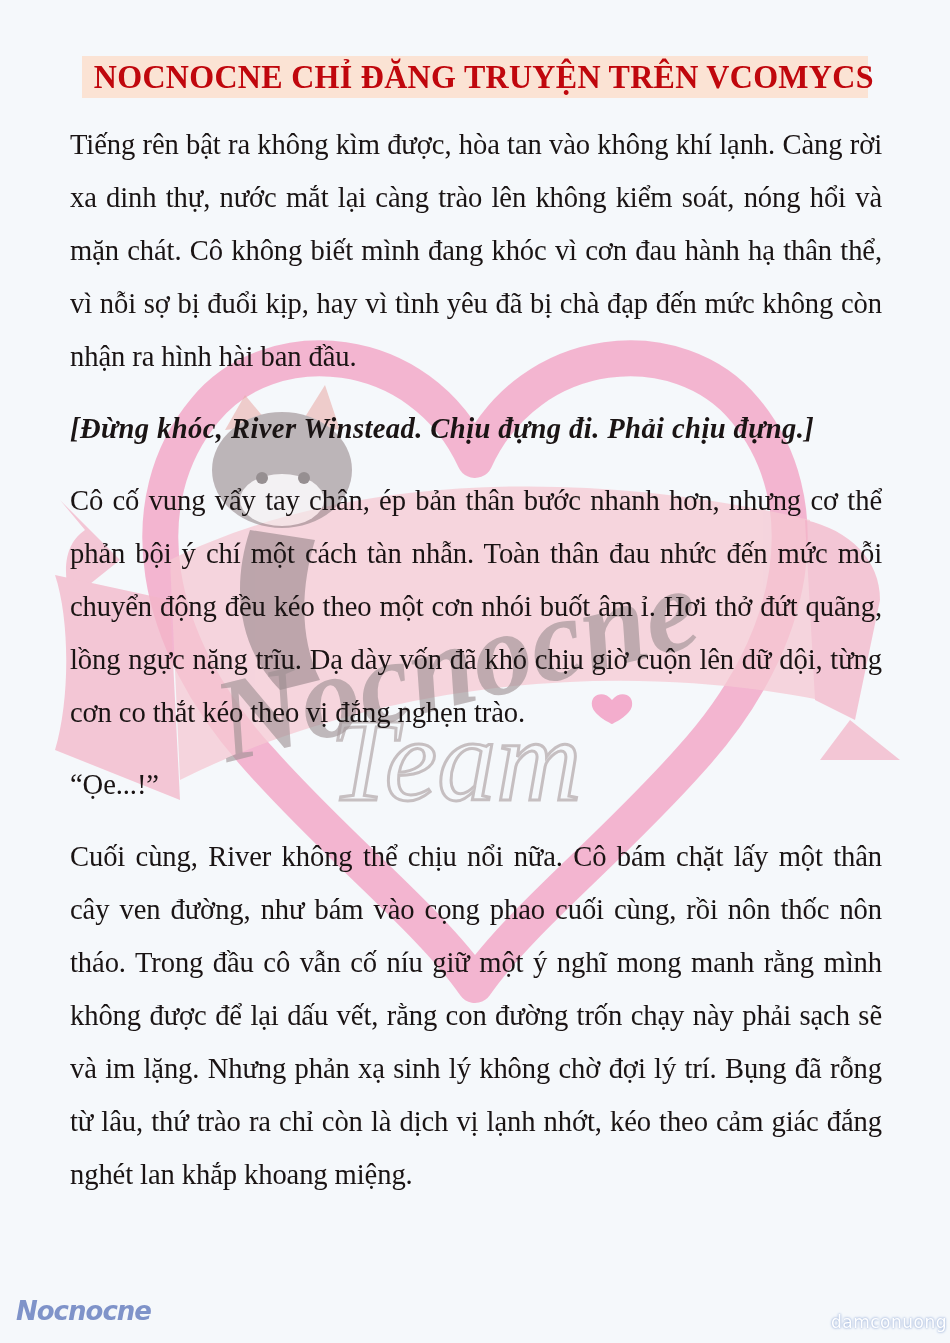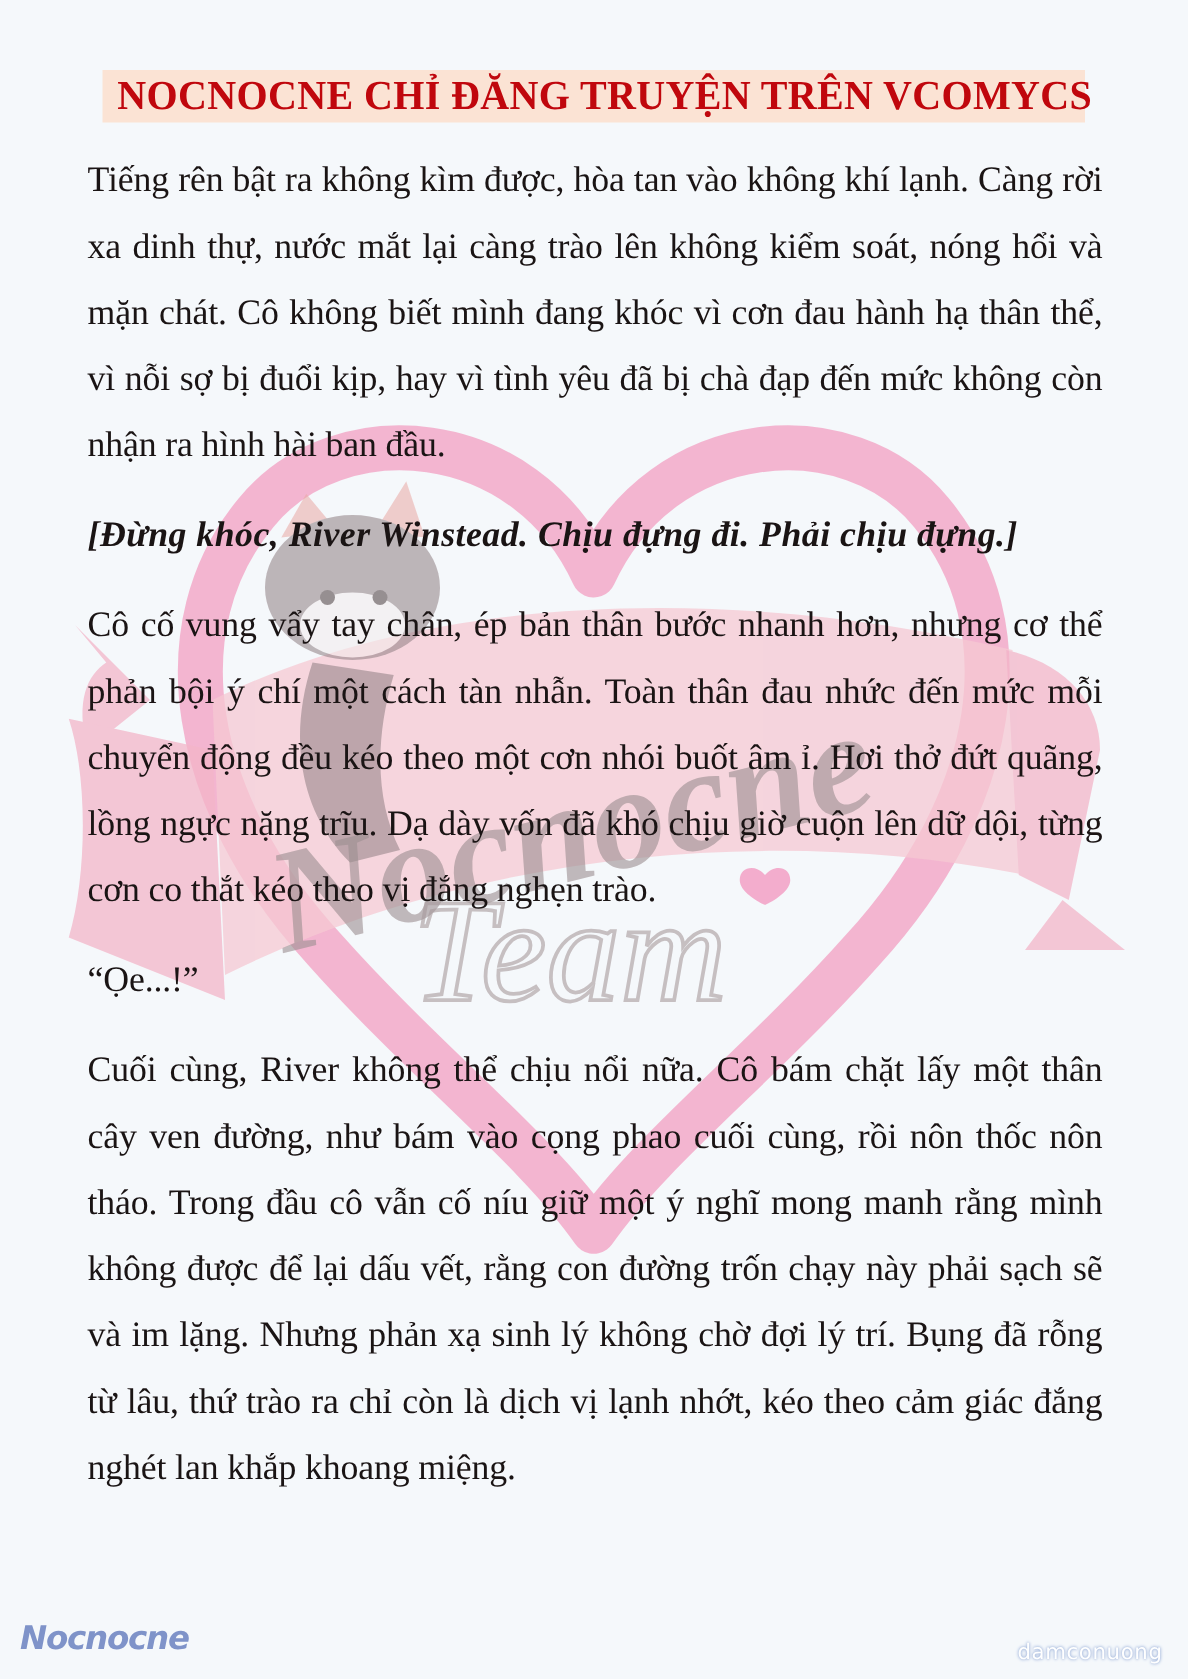--- a/index.html
+++ b/index.html
@@ -81,21 +81,21 @@
       font-family: "DejaVu Sans", sans-serif;
       font-style: italic;
       font-weight: bold;
       font-size: 26px;
       color: #7f93c9;
       letter-spacing: -1px;
       z-index: 1;
     }
     .footer-credit {
       position: absolute;
-      right: 20px;
+      right: 3px;
       top: 1312px;
       font-family: "DejaVu Sans", sans-serif;
       font-size: 17px;
       color: #ffffff;
       text-shadow: 0 0 3px #9fb4db, 0 0 2px #9fb4db;
       letter-spacing: 0.5px;
       z-index: 1;
     }
   </style>
 </head>

